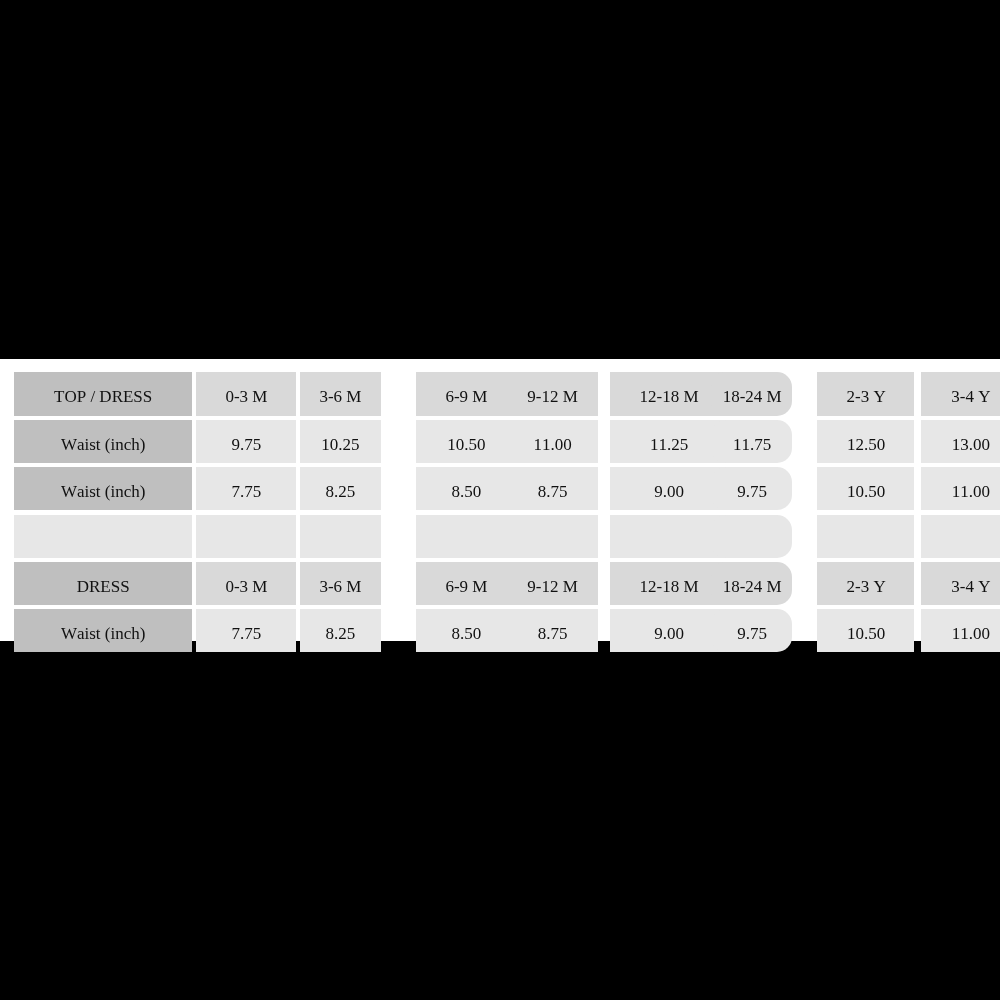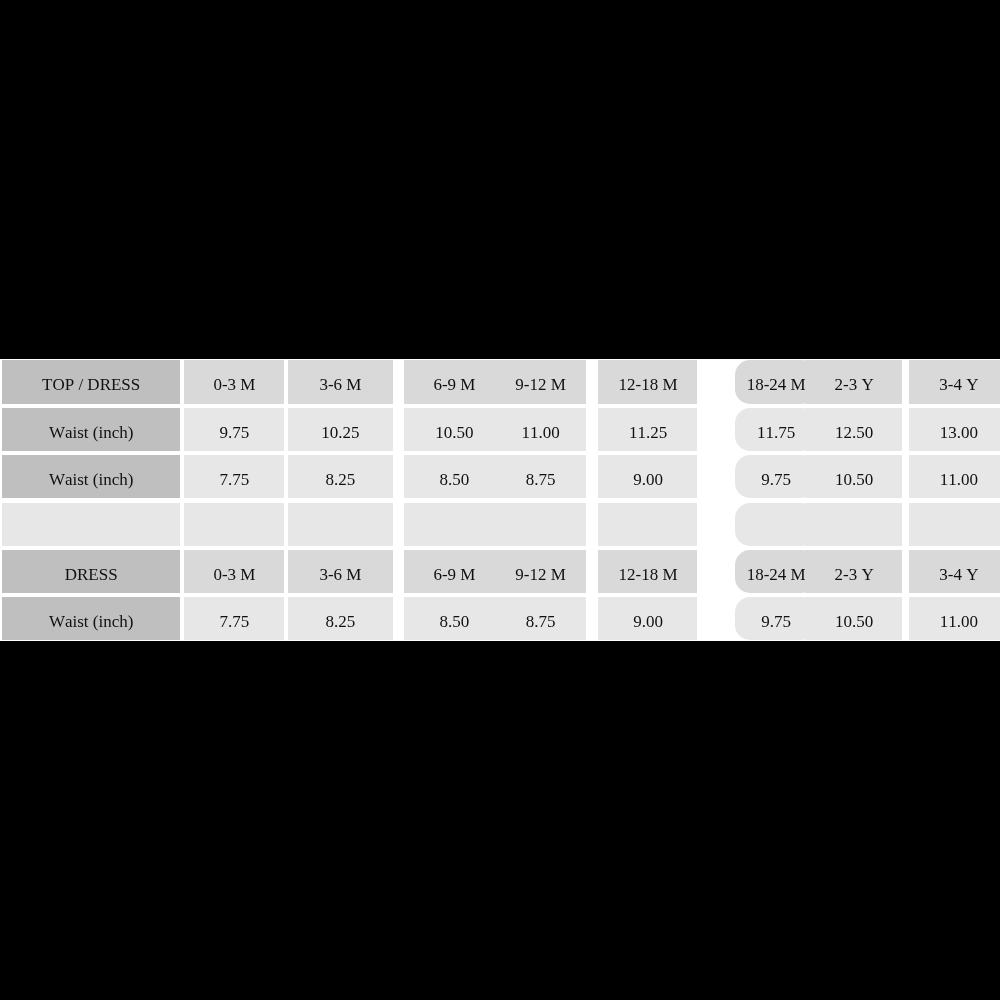--- a/index.html
+++ b/index.html
@@ -19,21 +19,21 @@
   #size-chart table,
   #size-chart tbody,
   #size-chart tr {
     display:block;
     margin:0; padding:0;
     border:0;
     position:static;
   }
   #size-chart td {
     position:absolute;
-    margin:0; padding:0;
+    margin:12px; padding:0;
     height:43.2px;
     font-size:17px;
     color:#111111;
     white-space:nowrap;
     text-align:center;
   }
   #size-chart td > span {
     display:block;
     position:relative;
     top:15.7px;           
@@ -45,25 +45,25 @@
 
   
   .rowhead  { background:#bfbfbf; }
   .colhead  { background:#d9d9d9; }
   .datacell { background:#e7e7e7; }
   .spacer   { background:#e7e7e7; }
 
   
   .c0 { left:2.2px;    width:178.5px; }
   .c1 { left:184.7px;  width:100px; }
-  .c2 { left:288.24px; width:105px; }
+  .c2 { left:288.24px; width:81px; }
   .c3 { left:405px; width:99.54px; }
   .c4 { left:495.32px; width:91px; }
-  .c5 { left:598.86px; width:99px; }
-  .c6 { left:736px;  width:81px;border-radius:15px; }
+  .c5 { left:598.86px; width:117px; }
+  .c6 { left:700px;  width:81px;border-radius:15px; }
   .c7 { left:805.94px; width:97px; }
   .c8 { left:909.48px; width:99.52px; }
 
   
   .r0 { top:1.7px; }
   .r1 { top:49.05px; }
   .r2 { top:96.4px; }
   .r3 { top:143.75px; }
   .r4 { top:191.1px; }
   .r5 { top:238.45px; }

